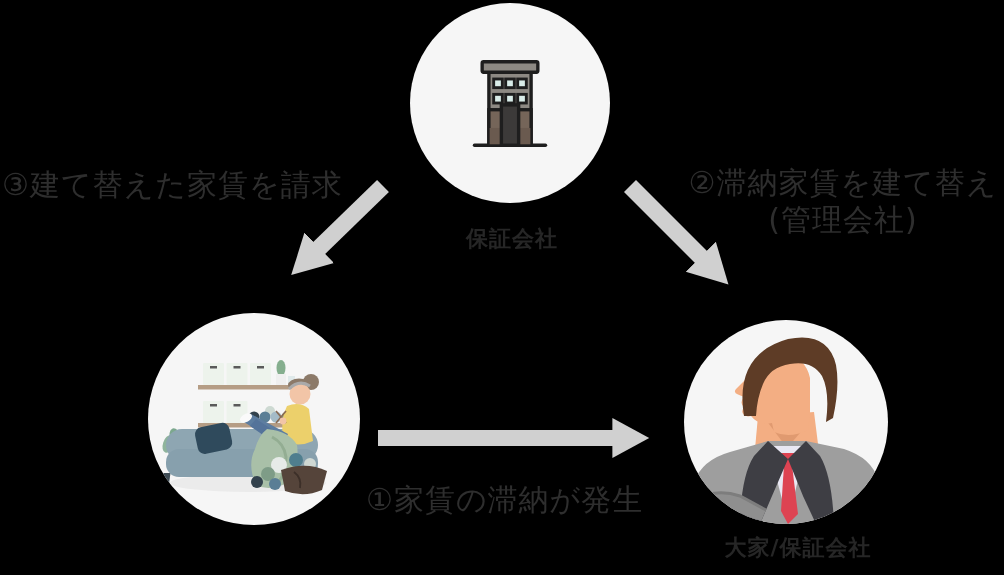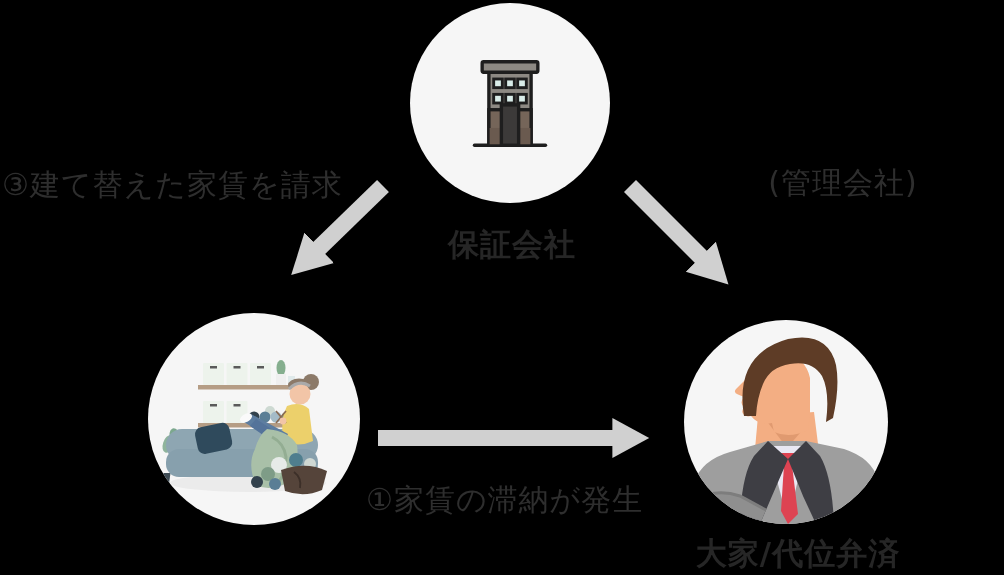--- a/index.html
+++ b/index.html
@@ -25,21 +25,21 @@
     background:var(--circle-fill);
     display:flex;align-items:center;justify-content:center;
   }
   .node-guarantor{left:410px;top:3px;width:200px;height:200px;}
   .node-illust{position:absolute;display:block;}
   .node-tenant{left:148px;top:313px;}
   .node-landlord{left:684px;top:320px;}
   .circle-fill{fill:var(--circle-fill);}
   .node-label{
     position:absolute;text-align:center;
-    font-size:31px;font-weight:700;letter-spacing:1px;
+    font-size:22px;font-weight:700;letter-spacing:1px;
     color:var(--label-text-color);white-space:nowrap;
   }
   .label-guarantor{left:412px;top:224px;width:200px;}
   .label-tenant{left:156px;top:533px;width:200px;}
   .label-landlord{left:673px;top:533px;width:250px;}
   .annotation{
     position:absolute;font-size:30px;font-weight:500;letter-spacing:1px;
     color:var(--annotation-text-color);white-space:nowrap;line-height:37px;margin-top:14px;
   }
   .annotation-step3{left:2px;top:152px;}
@@ -172,21 +172,22 @@
       <path d="M97 133 L111 133 L108 145 L100 145 Z" fill="#dd4352"></path>
       <path d="M100 145 L108 145 L114 194 L104 204 L97 191 Z" fill="#dd4352"></path>
 
       <path d="M84 121 L104 139 L88 176 L76 204 L56 204 Q57 156 70 136 Z" fill="#3e3e44"></path>
       <path d="M122 121 L104 139 L119 176 L132 204 L150 204 Q148 156 136 136 Z" fill="#3e3e44"></path>
 
       <path d="M4 204 L10 180 Q32 168 56 176 L82 190 L76 204 Z" fill="#8f8f8f"></path>
       <path d="M10 180 Q32 168 56 176 L82 190" stroke="#7d7d7d" stroke-width="3" fill="none"></path>
     </g>
   </svg>
-  <div class="node-label label-landlord">大家/代位弁済</div>
+  <div class="node-label label-landlord">大家/保証会社</div>
 
   <div class="annotation annotation-step3">③建て替えた家賃を請求</div>
   <div class="annotation annotation-step2">
+    <div>②滞納家賃を建て替え</div>
     <div>(管理会社)</div>
   </div>
   <div class="annotation annotation-step1">①家賃の滞納が発生</div>
 
 </div>
 
 </body></html>

